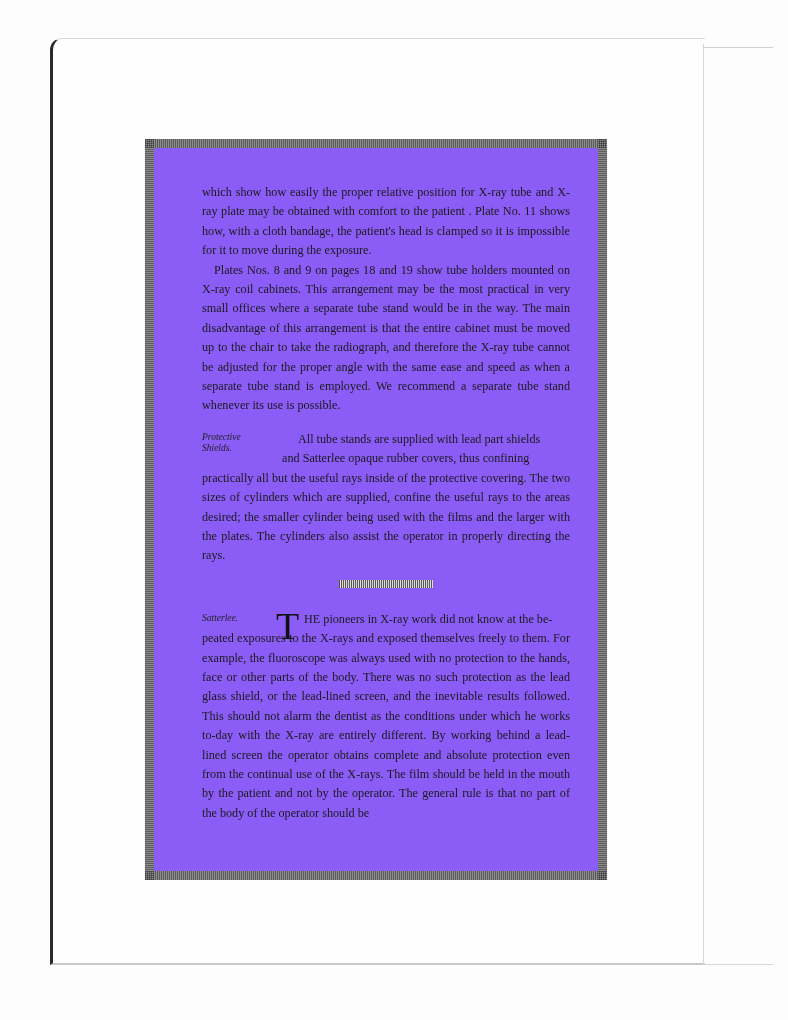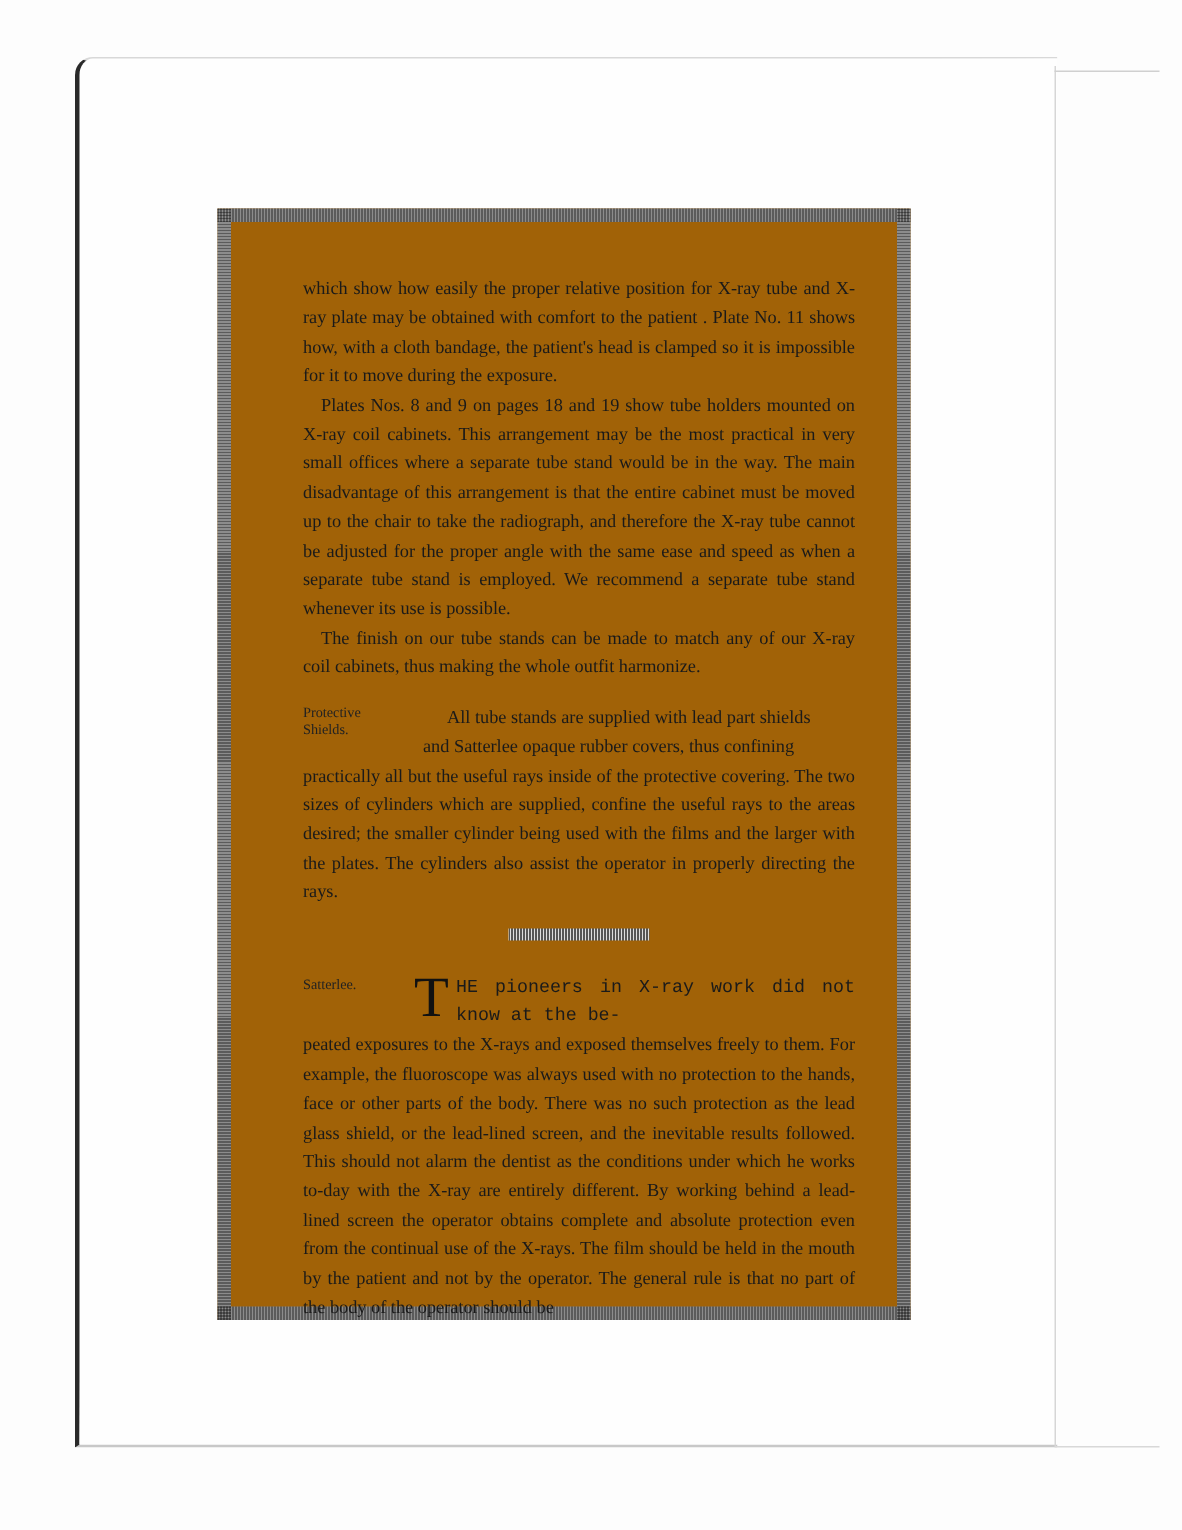--- a/index.html
+++ b/index.html
@@ -17,67 +17,66 @@
     }
     .fold-line {
       position:absolute; left:703px; top:44px; width:1px; height:920px; background:#d6d6d6;
     }
     .right-sheet-top { position:absolute; left:703px; top:47px; width:70px; height:1px; background:#d0d0d0; }
     .right-sheet-bottom { position:absolute; left:703px; top:964px; width:70px; height:1px; background:#d8d8d8; }
     .frame {
       position:absolute; left:145px; top:139px; width:462px; height:741px;
       box-sizing:border-box;
       border:9px solid #8c8c8c;
-      background:#a16207;
+      background:#8b5cf6;
       padding-left:16px;
     }
     .frame::before {
       content:""; position:absolute; inset:-9px; pointer-events:none;
       background:
         repeating-linear-gradient(90deg, rgba(0,0,0,0.35) 0 1px, transparent 1px 2px) top/100% 9px no-repeat,
         repeating-linear-gradient(90deg, rgba(0,0,0,0.35) 0 1px, transparent 1px 2px) bottom/100% 9px no-repeat,
         repeating-linear-gradient(0deg, rgba(0,0,0,0.35) 0 1px, transparent 1px 2px) left/9px 100% no-repeat,
         repeating-linear-gradient(0deg, rgba(0,0,0,0.35) 0 1px, transparent 1px 2px) right/9px 100% no-repeat;
     }
     .content {
       position:absolute; left:48px; top:35px; width:368px;
       font-size:12.2px; line-height:19.4px; text-align:justify;
     }
     .content p { margin:0; }
     .indent { text-indent:12px; }
     .section { position:relative; }
     .sidenote {
-      position:absolute; left:0; top:2px; font-size:9.5px; line-height:11px; color:#222;
+      position:absolute; left:0; top:2px; font-style:italic; font-size:9.5px; line-height:11px; color:#222;
     }
     .shields-block { margin-top:14px; }
     .shields-first { padding-left:96px; }
     .shields-second { padding-left:80px; }
     .ornament {
       width:94px; height:8px; margin:14px auto 22px auto;
       background: repeating-linear-gradient(90deg, #555 0 1px, #ddd 1px 2px);
     }
     .protection-block { position:relative; }
     .dropcap {
       position:absolute; left:74px; top:-1px; font-size:38px; line-height:34px; font-weight:normal; color:#111;
     }
-    .after-cap { padding-left:102px; display:block;font-family:Liberation Mono, monospace; }
+    .after-cap { padding-left:102px; display:block; }
   </style>
 </head>
 <body>
 
 <div class="page-sheet"></div>
 <div class="fold-line"></div>
 <div class="right-sheet-top"></div>
 <div class="right-sheet-bottom"></div>
 
 <div class="frame">
   <div class="content">
     <p>which show how easily the proper relative position for X-ray tube and X-ray plate may be obtained with comfort to the patient . Plate No. 11 shows how, with a cloth bandage, the patient's head is clamped so it is impossible for it to move during the exposure.</p>
     <p class="indent">Plates Nos. 8 and 9 on pages 18 and 19 show tube holders mounted on X-ray coil cabinets. This arrangement may be the most practical in very small offices where a separate tube stand would be in the way. The main disadvantage of this arrangement is that the entire cabinet must be moved up to the chair to take the radiograph, and therefore the X-ray tube cannot be adjusted for the proper angle with the same ease and speed as when a separate tube stand is employed. We recommend a separate tube stand whenever its use is possible.</p>
-    <p class="indent">The finish on our tube stands can be made to match any of our X-ray coil cabinets, thus making the whole outfit harmonize.</p>
 
     <div class="section shields-block">
       <div class="sidenote" style="width:60px;">Protective Shields.</div>
       <p class="shields-first">All tube stands are supplied with lead part shields</p>
       <p class="shields-second">and Satterlee opaque rubber covers, thus confining</p>
       <p>practically all but the useful rays inside of the protective covering. The two sizes of cylinders which are supplied, confine the useful rays to the areas desired; the smaller cylinder being used with the films and the larger with the plates. The cylinders also assist the operator in properly directing the rays.</p>
     </div>
 
     <div class="ornament"></div>
 

